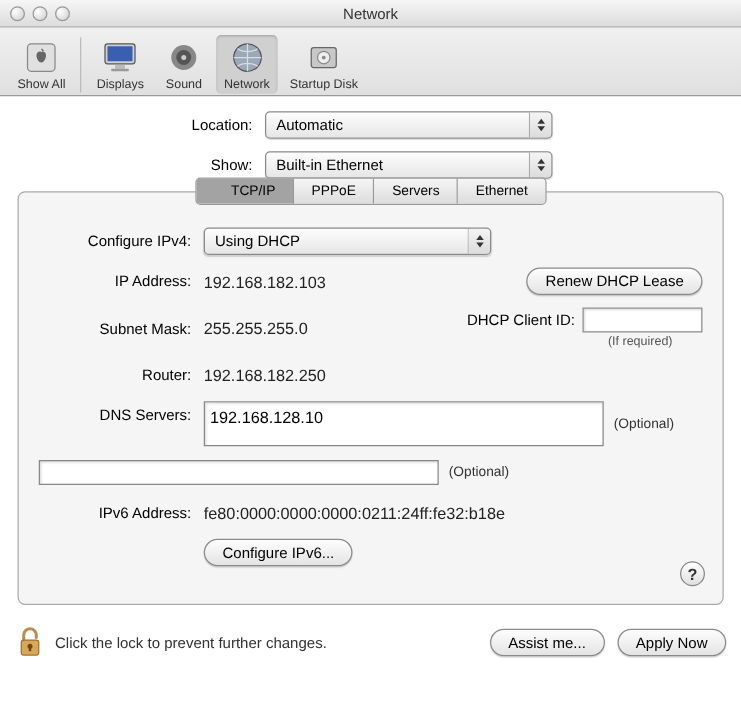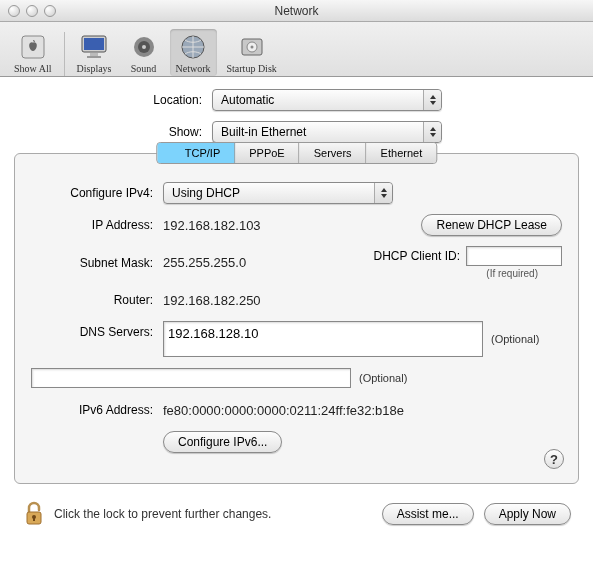--- a/index.html
+++ b/index.html
@@ -35,23 +35,22 @@
   left: 0; right: 0;
   text-align: center;
   font-size: 12px;
   color: #333;
 }
 .toolbar {
   height: 55px;
   background: linear-gradient(to bottom, #f0f0f0, #e0e0e0);
   border-bottom: 1px solid #999;
   display: flex;
-  align-items: flex-end;
+  align-items: center;
   padding: 4px 8px 0 8px;
-  font-family: Liberation Serif, serif;
 }
 .tb-item {
   display: flex;
   flex-direction: column;
   align-items: center;
   padding: 2px 6px;
   margin-right: 4px;
   border-radius: 4px;
   font-size: 10px;
   color: #333;
@@ -142,21 +141,21 @@
 }
 .tab {
   padding: 4px 14px;
   font-size: 11px;
   border-right: 1px solid #999;
   background: linear-gradient(to bottom, #f6f6f6, #dcdcdc);
   cursor: default;
 }
 .tab:last-child { border-right: none; }
 .tab.active {
-  background: #7dd3fc;
+  background: #a3a3a3;
   border-bottom: 1px solid #f5f5f5;
   margin-bottom: -1px;
   padding-left: 28px;
 }
 .form-row {
   display: flex;
   align-items: center;
   margin-bottom: 10px;
   min-height: 22px;
 }
@@ -233,21 +232,21 @@
   border-radius: 50%;
   background: linear-gradient(to bottom, #fff, #e0e0e0);
   display: flex;
   align-items: center;
   justify-content: center;
   font-size: 13px;
   font-weight: bold;
   color: #333;
 }
 .footer {
-  padding: 16px 22px;
+  padding: 16px 12px;
   display: flex;
   align-items: center;
   justify-content: space-between;
 }
 .lock-icon {
   width: 24px; height: 28px;
   margin-right: 8px;
 }
 .footer-text {
   font-size: 12px;

